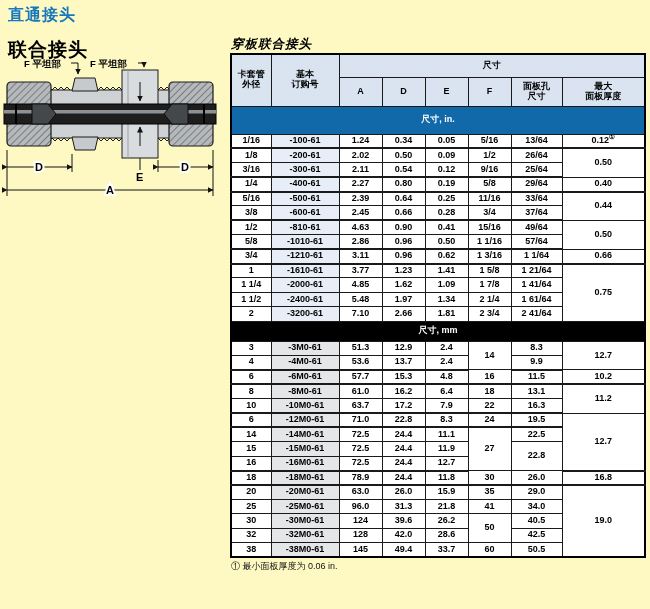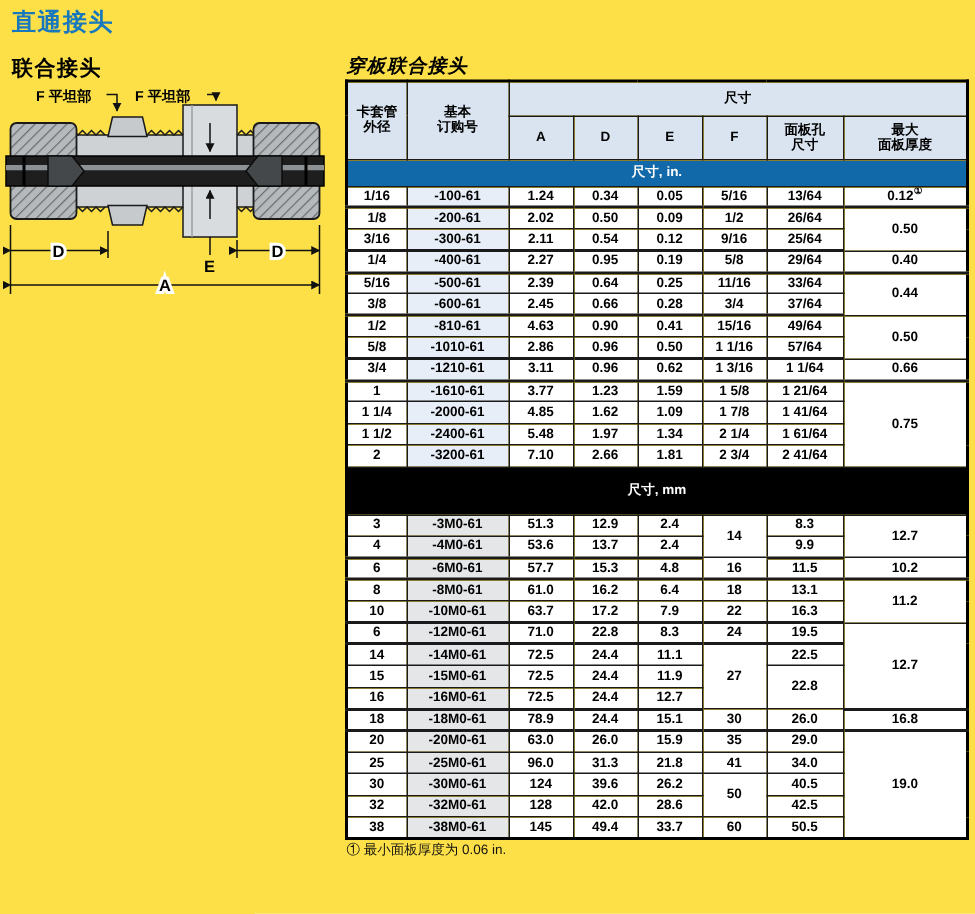--- a/index.html
+++ b/index.html
@@ -1,27 +1,27 @@
 <!DOCTYPE html>
 <html><head>
 <meta charset="utf-8">
 <style>
   * { box-sizing: border-box; }
   body { margin: 0; background: #fff; }
   .page {
-    position: relative; width: 650px; height: 609px; background: #fde047;
+    position: relative; width: 650px; height: 609px; background: #fef9c3;
     font-family: "Liberation Sans", sans-serif; overflow: hidden; color: #000;
   }
   .page-title {
     position: absolute; left: 8px; top: 5px;
     font-size: 16px; font-weight: bold; color: #1778be; letter-spacing: 1px;
   }
   .section-title {
     position: absolute; left: 8px; top: 37px;
-    font-size: 14px; font-weight: bold; color: #000; letter-spacing: 1px;
+    font-size: 19px; font-weight: bold; color: #000; letter-spacing: 1px;
   }
   .table-title {
     position: absolute; left: 231px; top: 36px;
     font-size: 12.5px; font-weight: bold; font-style: italic; letter-spacing: 1px;
   }
   .diagram { position: absolute; left: 2px; top: 54px; }
 
   .table-wrap { position: absolute; left: 230px; top: 53px; }
   table.dim {
     border-collapse: collapse; table-layout: fixed; width: 414px;
@@ -31,22 +31,22 @@
     border: 1px solid #1a1a1a; padding: 0; text-align: center; vertical-align: middle;
     font-size: 9px; font-weight: bold; line-height: 1.1; overflow: hidden;
   }
   thead th { background: #d9e4f0; }
   thead tr.top th { height: 23px; }
   thead tr.sub th { height: 29px; }
   th.pre { white-space: pre-line; }
   th.letter { font-size: 10px; }
   th.band { color: #fff; text-align: center; }
   th.band .unit { font-weight: bold; }
-  th.band-blue  { background: #1269a9; height: 18px; font-size: 9.5px; }
-  th.band-black { background: #000000; height: 32px; font-size: 9.5px; }
+  th.band-blue  { background: #1269a9; height: 28px; font-size: 9.5px; }
+  th.band-black { background: #000000; height: 20px; font-size: 9.5px; }
   td { height: 14.4px; background: #fff; }
   td.ord-in { background: #e7eef7; }
   td.ord-mm { background: #e5e6e8; }
   tr.end td, td.eb { border-bottom-width: 2px; }
   sup { font-size: 6.5px; line-height: 0; vertical-align: super; }
   .footnote {
     position: absolute; left: 231px; top: 560px;
     font-size: 9px; color: #111;
   }
 </style>
@@ -178,21 +178,21 @@
             <td>2.11</td>
             <td>0.54</td>
             <td>0.12</td>
             <td>9/16</td>
             <td>25/64</td>
           </tr>
           <tr class="end">
             <td>1/4</td>
             <td class="ord-in">-400-61</td>
             <td>2.27</td>
-            <td>0.95</td>
+            <td>0.80</td>
             <td>0.19</td>
             <td>5/8</td>
             <td>29/64</td>
             <td>0.40</td>
           </tr>
           <tr>
             <td>5/16</td>
             <td class="ord-in">-500-61</td>
             <td>2.39</td>
             <td>0.64</td>
@@ -237,21 +237,21 @@
             <td>0.62</td>
             <td>1 3/16</td>
             <td>1 1/64</td>
             <td>0.66</td>
           </tr>
           <tr>
             <td>1</td>
             <td class="ord-in">-1610-61</td>
             <td>3.77</td>
             <td>1.23</td>
-            <td>1.59</td>
+            <td>1.41</td>
             <td>1 5/8</td>
             <td>1 21/64</td>
             <td rowspan="4">0.75</td>
           </tr>
           <tr>
             <td>1 1/4</td>
             <td class="ord-in">-2000-61</td>
             <td>4.85</td>
             <td>1.62</td>
             <td>1.09</td>
@@ -358,21 +358,21 @@
             <td class="ord-mm">-16M0-61</td>
             <td>72.5</td>
             <td>24.4</td>
             <td>12.7</td>
           </tr>
           <tr class="end">
             <td>18</td>
             <td class="ord-mm">-18M0-61</td>
             <td>78.9</td>
             <td>24.4</td>
-            <td>15.1</td>
+            <td>11.8</td>
             <td>30</td>
             <td>26.0</td>
             <td>16.8</td>
           </tr>
           <tr>
             <td>20</td>
             <td class="ord-mm">-20M0-61</td>
             <td>63.0</td>
             <td>26.0</td>
             <td>15.9</td>

